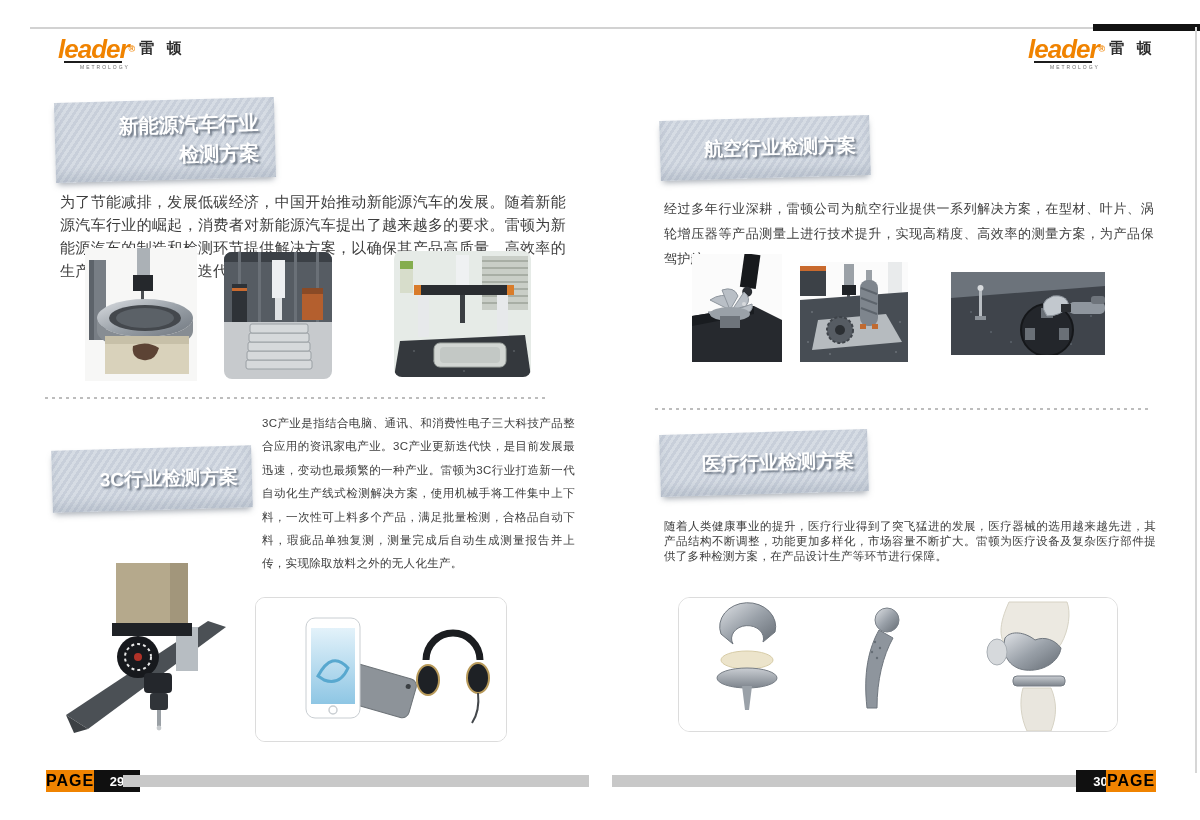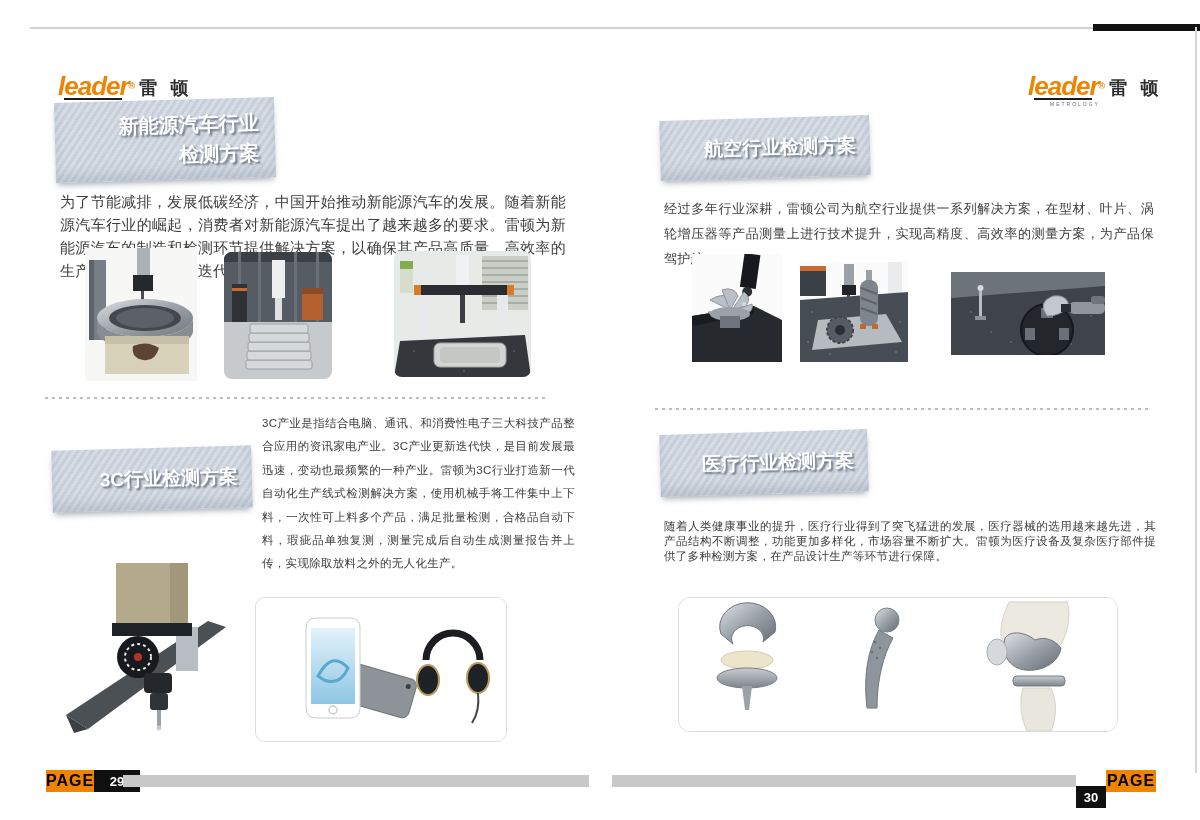--- a/index.html
+++ b/index.html
@@ -9,30 +9,30 @@
     -webkit-font-smoothing:antialiased;
   }
   .abs{position:absolute;}
 
   
   .top-rule{left:30px;top:27px;width:1063px;height:2px;background:#d2d2d2;}
   .top-rule-black{left:1093px;top:24px;width:107px;height:7px;background:#121212;}
   .right-rule{left:1195px;top:27px;width:2px;height:746px;background:#d6d6d6;}
 
   
-  .logo{display:flex;align-items:flex-start;gap:5px;margin-top:37px;}
+  .logo{display:flex;align-items:flex-start;gap:5px;}
   .logo .latin{display:flex;flex-direction:column;}
   .logo .brand{
     color:var(--accent_orange,#f08300);font-weight:bold;font-style:italic;
     font-size:26px;line-height:22px;letter-spacing:-1px;
   }
   .logo .reg{font-size:9px;color:var(--accent_orange,#f08300);vertical-align:top;font-style:normal;}
   .logo .rule{width:58px;height:2px;background:#1c1c1c;margin:1px 0 1px 6px;}
   .logo .tagline{font-size:5px;letter-spacing:2px;color:#6a6a6a;margin-left:22px;font-style:normal;}
-  .logo .cn{font-size:18px;font-weight:900;color:#2d2d2d;letter-spacing:4px;padding-top:1px;}
+  .logo .cn{font-size:15px;font-weight:900;color:#2d2d2d;letter-spacing:4px;padding-top:1px;}
 
   
   .banner{
     background:repeating-linear-gradient(125deg,
       var(--banner_stripe,#d6dce4) 0px,var(--banner_stripe,#d6dce4) 3px,
       var(--banner_fill,#c8cfda) 3px,var(--banner_fill,#c8cfda) 6px);
     box-shadow:0 4px 6px -2px rgba(90,100,115,.55), inset 0 -8px 10px rgba(120,130,148,.22);
     transform:rotate(-1.6deg);
     display:flex;flex-direction:column;justify-content:center;align-items:flex-end;
     color:#ffffff;font-weight:bold;
@@ -372,19 +372,19 @@
         <path d="M330 4 C320 26 318 42 332 54 C348 64 372 60 382 46 C390 32 392 14 388 4 Z" fill="#ece9e1" stroke="#d6d2c4"></path>
         <path d="M326 40 C322 56 330 70 346 72 C364 74 380 64 382 50 C376 42 366 38 356 42 C346 34 332 32 326 40 Z" fill="url(#m2)" stroke="#6f767e"></path>
         <ellipse cx="318" cy="54" rx="10" ry="13" fill="#d6d9dc" stroke="#a8aeb4"></ellipse>
         <rect x="334" y="78" width="52" height="10" rx="4" fill="url(#m3)" stroke="#767d85"></rect>
         <path d="M344 90 C340 104 342 120 348 133 L372 133 C378 118 378 104 372 90 Z" fill="#e9e6de" stroke="#d6d2c4"></path>
       </g>
     </svg>
   </div>
 
   <div class="abs foot-bar" style="left:612px;top:775px;width:464px;height:12px;"></div>
-  <div class="abs foot-black" style="left:1076px;top:770px;width:30px;height:22px;margin-top:16px;">
+  <div class="abs foot-black" style="left:1076px;top:770px;width:49px;height:22px;">
       <span>30</span>
     </div>
   <div class="abs foot-orange" style="left:1106px;top:770px;width:50px;height:22px;">
       <span>PAGE</span>
     </div>
 </div>
 
 </body></html>

